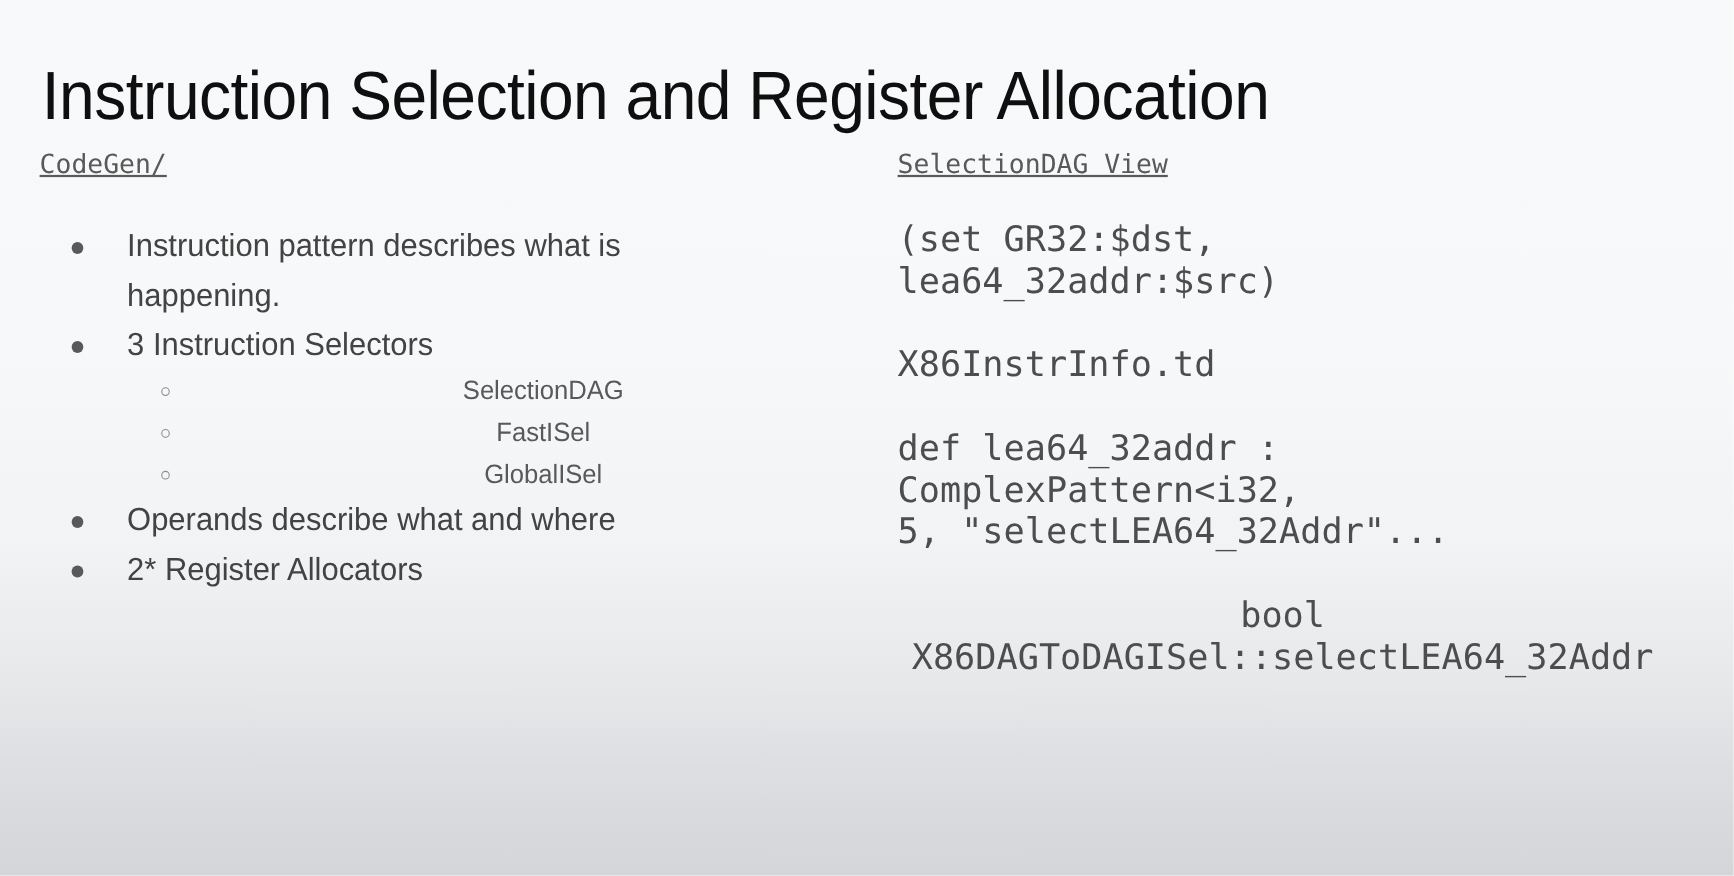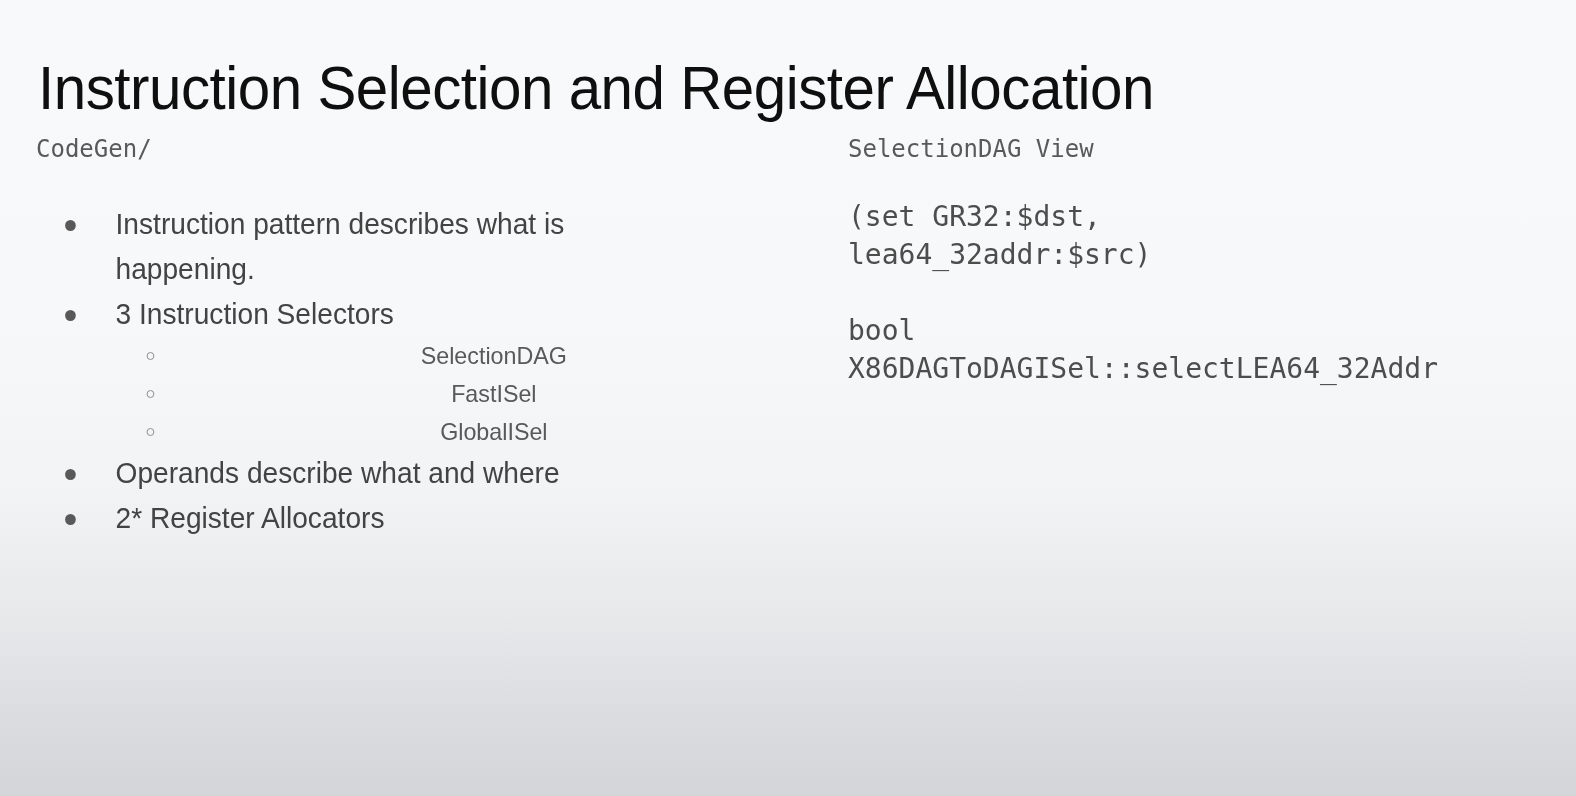--- a/index.html
+++ b/index.html
@@ -44,31 +44,32 @@
     transform: scaleX(0.94);
     transform-origin: left center;
   }
 
   
   .col {
     position: absolute;
     top: 134px;
   }
   .col-left  { left: 36px;  width: 780px; }
-  .col-right { left: 848px; width: 700px; }
+  .col-right { left: 816px; width: 700px; }
 
   .col-heading {
     font-family: "DejaVu Sans Mono", "Liberation Mono", monospace;
     font-size: 24px;
     font-weight: 400;
     color: #595959;
     line-height: 1.25;
     letter-spacing: 0px;
     margin: 0;
     white-space: pre;
+    text-decoration: underline;
   }
 
   
   .bullets {
     list-style: none;
     margin: 38px 0 0 0;
     padding: 0;
   }
   .bullet-item {
     position: relative;
@@ -122,29 +123,29 @@
   }
 
   
   .code-list {
     margin: 34px 0 0 0;
     padding: 0;
     list-style: none;
   }
   .code-block {
     font-family: "DejaVu Sans Mono", "Liberation Mono", monospace;
-    font-size: 28px;
+    font-size: 32px;
     line-height: 38px;
     color: #4d4d4d;
     white-space: pre-wrap;
     margin: 0 0 38px 0;
     letter-spacing: 0px;
   }
   .code-block.wide { width: 700px; }
-  .code-block:last-child { margin-bottom: 0; }
+  .code-block:last-child { margin-bottom: 0; text-align: center; }
 </style>
 </head>
 <body>
 
 <div class="slide">
 
   <h1 class="slide-title">Instruction Selection and Register Allocation</h1>
 
   <div class="col col-left">
     <div class="col-heading">CodeGen/</div>
@@ -166,18 +167,21 @@
 
     </ul>
   </div>
 
   <div class="col col-right">
     <div class="col-heading">SelectionDAG View</div>
 
     <div class="code-list">
       <div class="code-block">(set GR32:$dst,
 lea64_32addr:$src)</div>
+      <div class="code-block">X86InstrInfo.td</div>
+      <div class="code-block wide">def lea64_32addr : ComplexPattern&lt;i32,
+5, "selectLEA64_32Addr"...</div>
       <div class="code-block">bool
 X86DAGToDAGISel::selectLEA64_32Addr</div>
     </div>
   </div>
 
 </div>
 
 </body></html>

